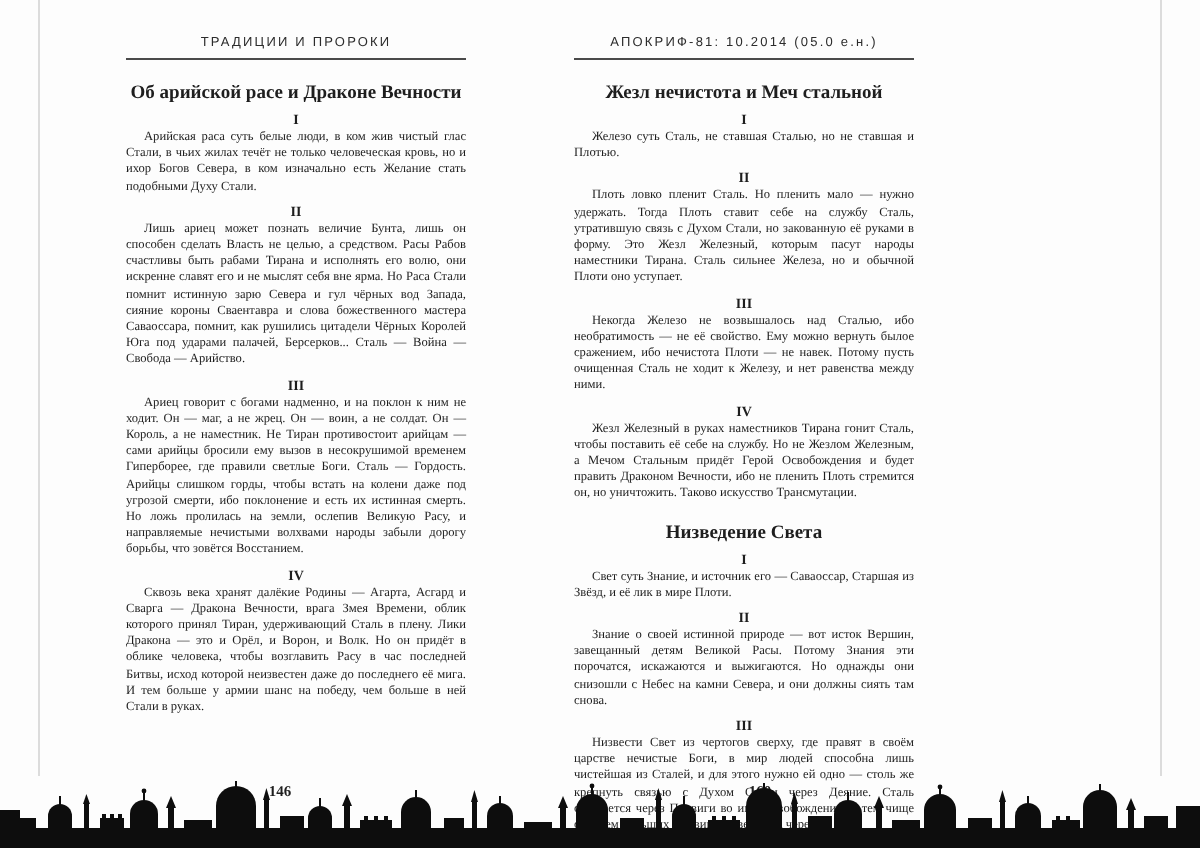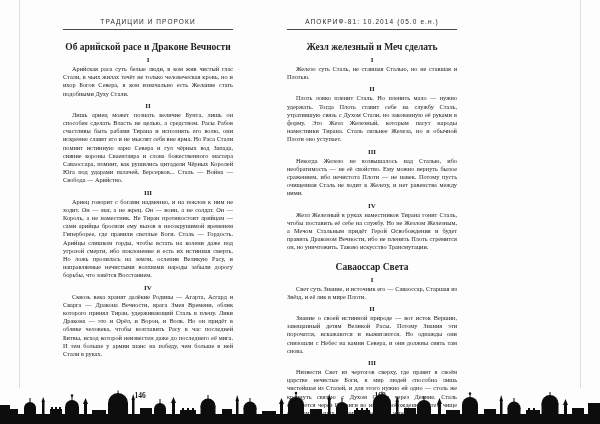--- a/index.html
+++ b/index.html
@@ -81,40 +81,40 @@
       <div class="numeral">IV</div>
       <p class="para">Сквозь века хранят далёкие Родины — Агарта, Асгард и Сварга — Дракона Вечности, врага Змея Времени, облик которого принял Тиран, удерживающий Сталь в плену. Лики Дракона — это и Орёл, и Ворон, и Волк. Но он придёт в облике человека, чтобы возглавить Расу в час последней Битвы, исход которой неизвестен даже до последнего её мига. И тем больше у армии шанс на победу, чем больше в ней Стали в руках.</p>
     </div>
 
     <div class="pagenum">146</div>
   </div>
 
   <div class="page right">
     <div class="page-header">АПОКРИФ-81: 10.2014 (05.0 е.н.)</div>
 
-    <h2 class="article-title">Жезл железный и Меч сделать</h2>
+    <h2 class="article-title">Жезл нечистота и Меч стальной</h2>
 
     <div class="section">
       <div class="numeral">I</div>
       <p class="para">Железо суть Сталь, не ставшая Сталью, но не ставшая и Плотью.</p>
     </div>
     <div class="section">
       <div class="numeral">II</div>
       <p class="para">Плоть ловко пленит Сталь. Но пленить мало — нужно удержать. Тогда Плоть ставит себе на службу Сталь, утратившую связь с Духом Стали, но закованную её руками в форму. Это Жезл Железный, которым пасут народы наместники Тирана. Сталь сильнее Железа, но и обычной Плоти оно уступает.</p>
     </div>
     <div class="section">
       <div class="numeral">III</div>
       <p class="para">Некогда Железо не возвышалось над Сталью, ибо необратимость — не её свойство. Ему можно вернуть былое сражением, ибо нечистота Плоти — не навек. Потому пусть очищенная Сталь не ходит к Железу, и нет равенства между ними.</p>
     </div>
     <div class="section">
       <div class="numeral">IV</div>
       <p class="para">Жезл Железный в руках наместников Тирана гонит Сталь, чтобы поставить её себе на службу. Но не Жезлом Железным, а Мечом Стальным придёт Герой Освобождения и будет править Драконом Вечности, ибо не пленить Плоть стремится он, но уничтожить. Таково искусство Трансмутации.</p>
     </div>
 
-    <h2 class="article-title">Саваоссар Света</h2>
+    <h2 class="article-title">Низведение Света</h2>
 
     <div class="section">
       <div class="numeral">I</div>
       <p class="para">Свет суть Знание, и источник его — Саваоссар, Старшая из Звёзд, и её лик в мире Плоти.</p>
     </div>
     <div class="section">
       <div class="numeral">II</div>
       <p class="para">Знание о своей истинной природе — вот исток Вершин, завещанный детям Великой Расы. Потому Знания эти порочатся, искажаются и выжигаются. Но однажды они снизошли с Небес на камни Севера, и они должны сиять там снова.</p>
     </div>
     <div class="section">

